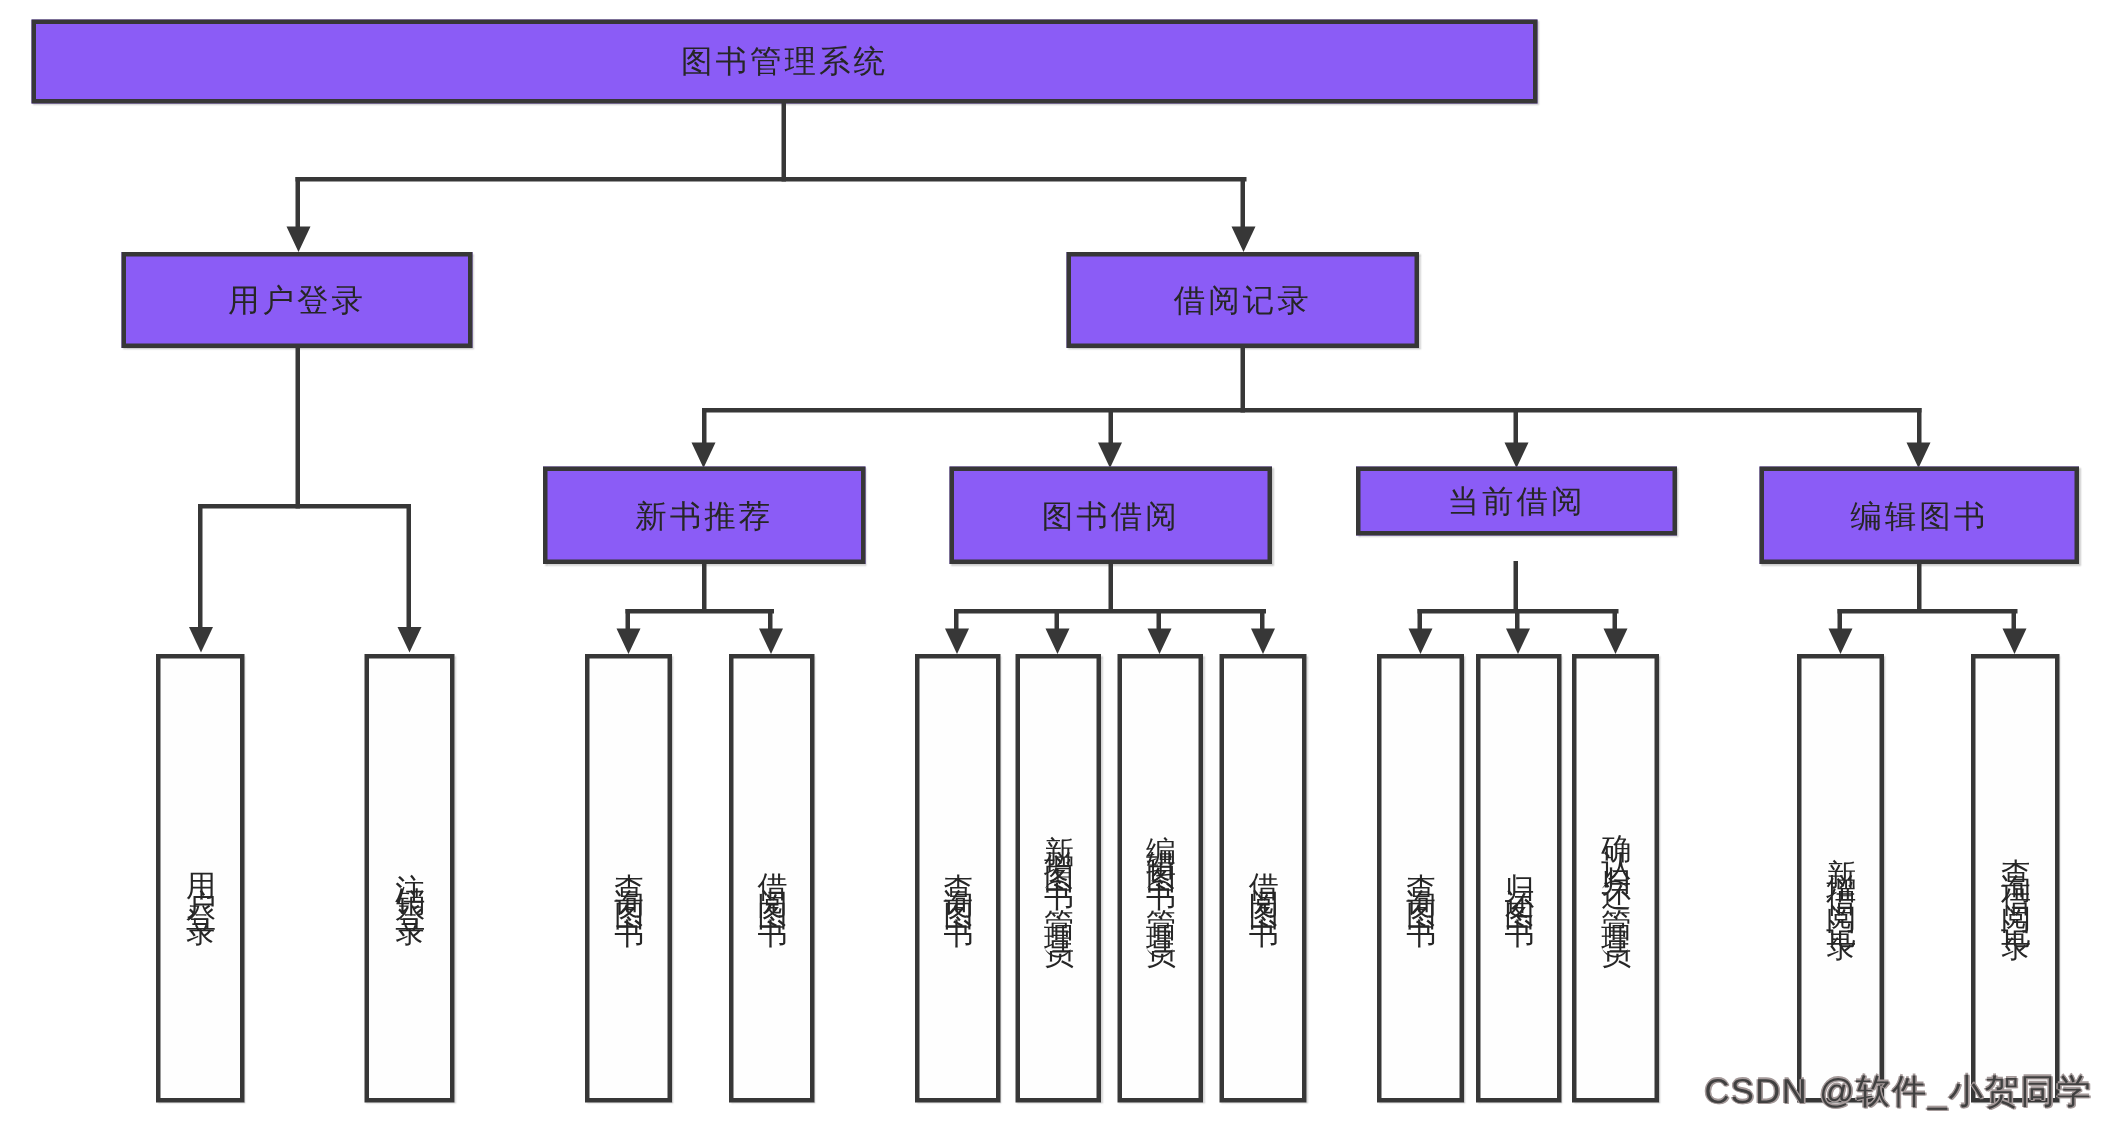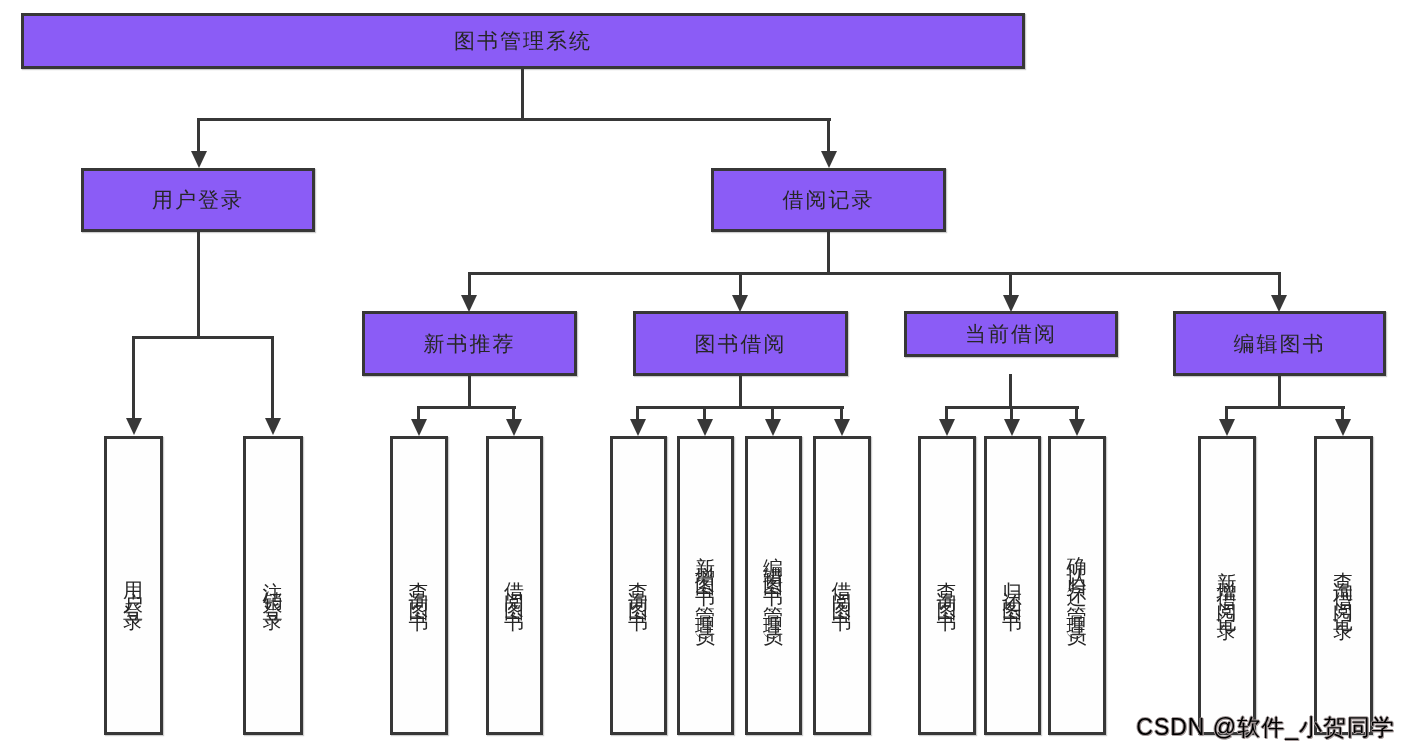--- a/index.html
+++ b/index.html
@@ -23,21 +23,21 @@
     box-shadow:1px 1px 1px rgba(60,60,60,0.25);
   }
   .line{position:absolute;background:#373737;}
   .arrow{
     position:absolute;width:0;height:0;
     border-left:8px solid transparent;border-right:8px solid transparent;
     border-top:17px solid #373737;
   }
   .watermark{
     position:absolute;top:712px;right:10px;
-    font-size:23px;letter-spacing:1px;color:#000000;
+    font-size:23px;letter-spacing:1px;color:#404040;
     text-shadow:-1px 0 #a59a9a,1px 0 #a59a9a,0 -1px #a59a9a,0 1px #a59a9a,1px 1px #a59a9a;
     white-space:nowrap;
   }
 </style>
 </head>
 <body>
 
 <div class="stage">
 
   <div class="hbox" style="left:21px;top:13px;width:1004px;height:56px;">图书管理系统</div>

